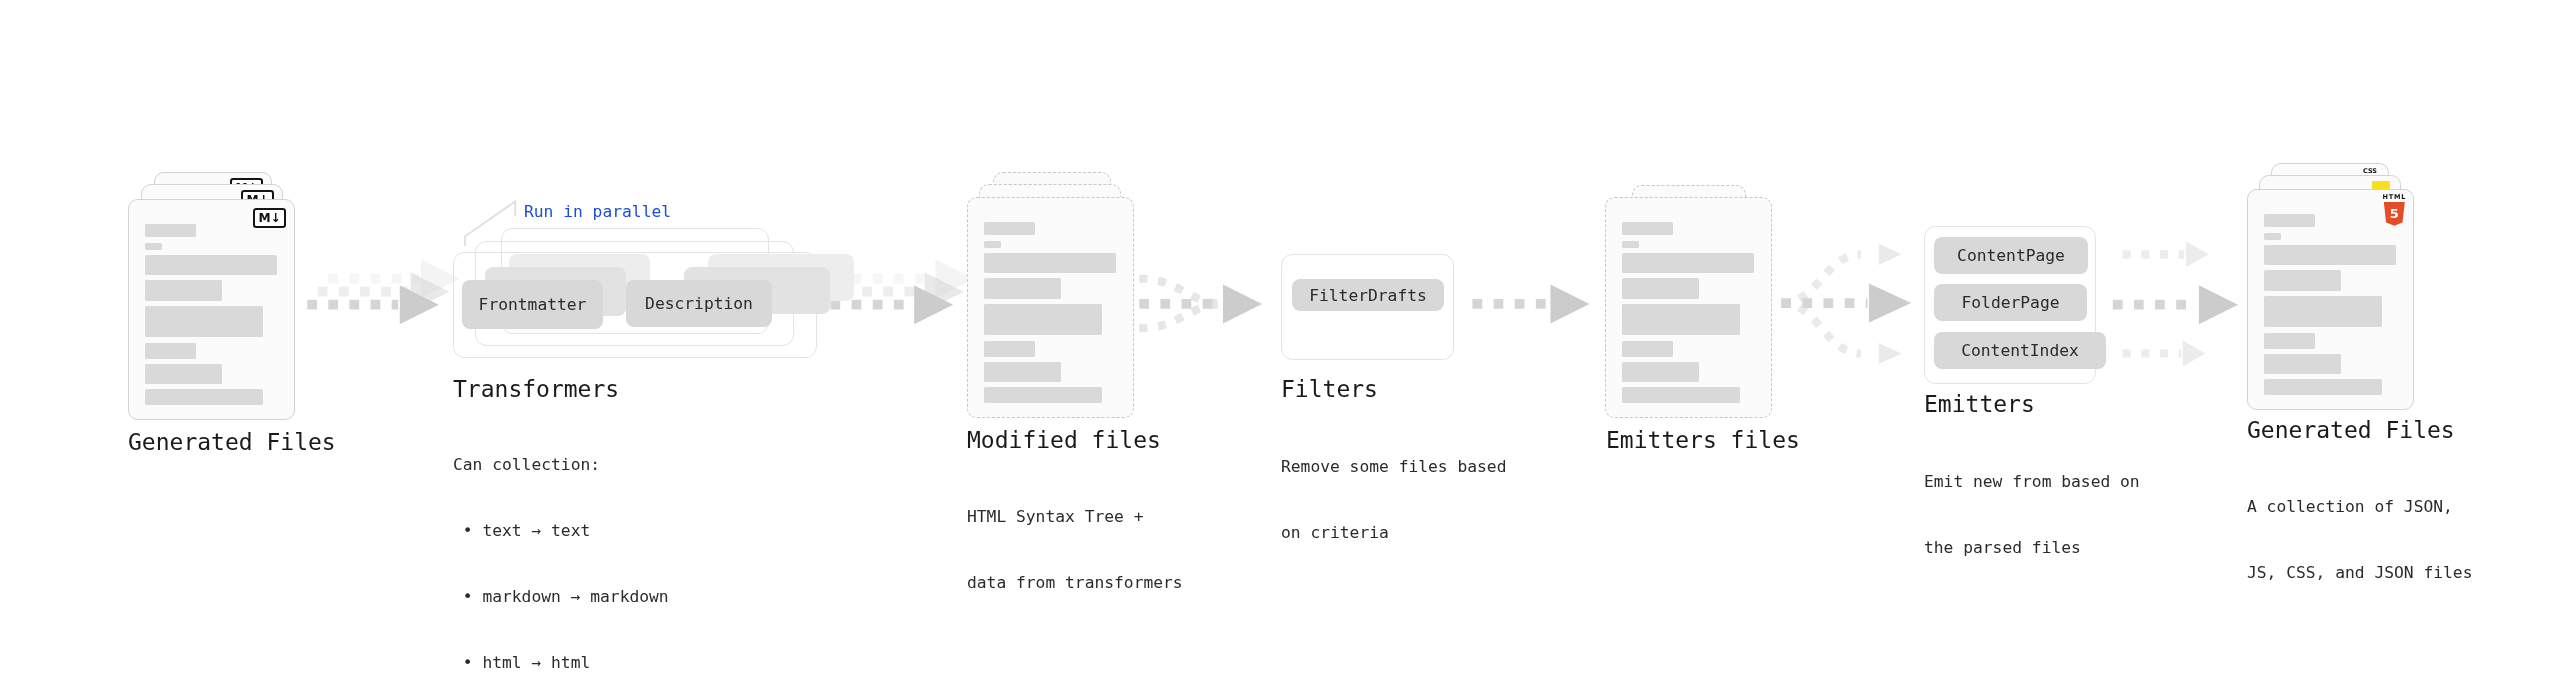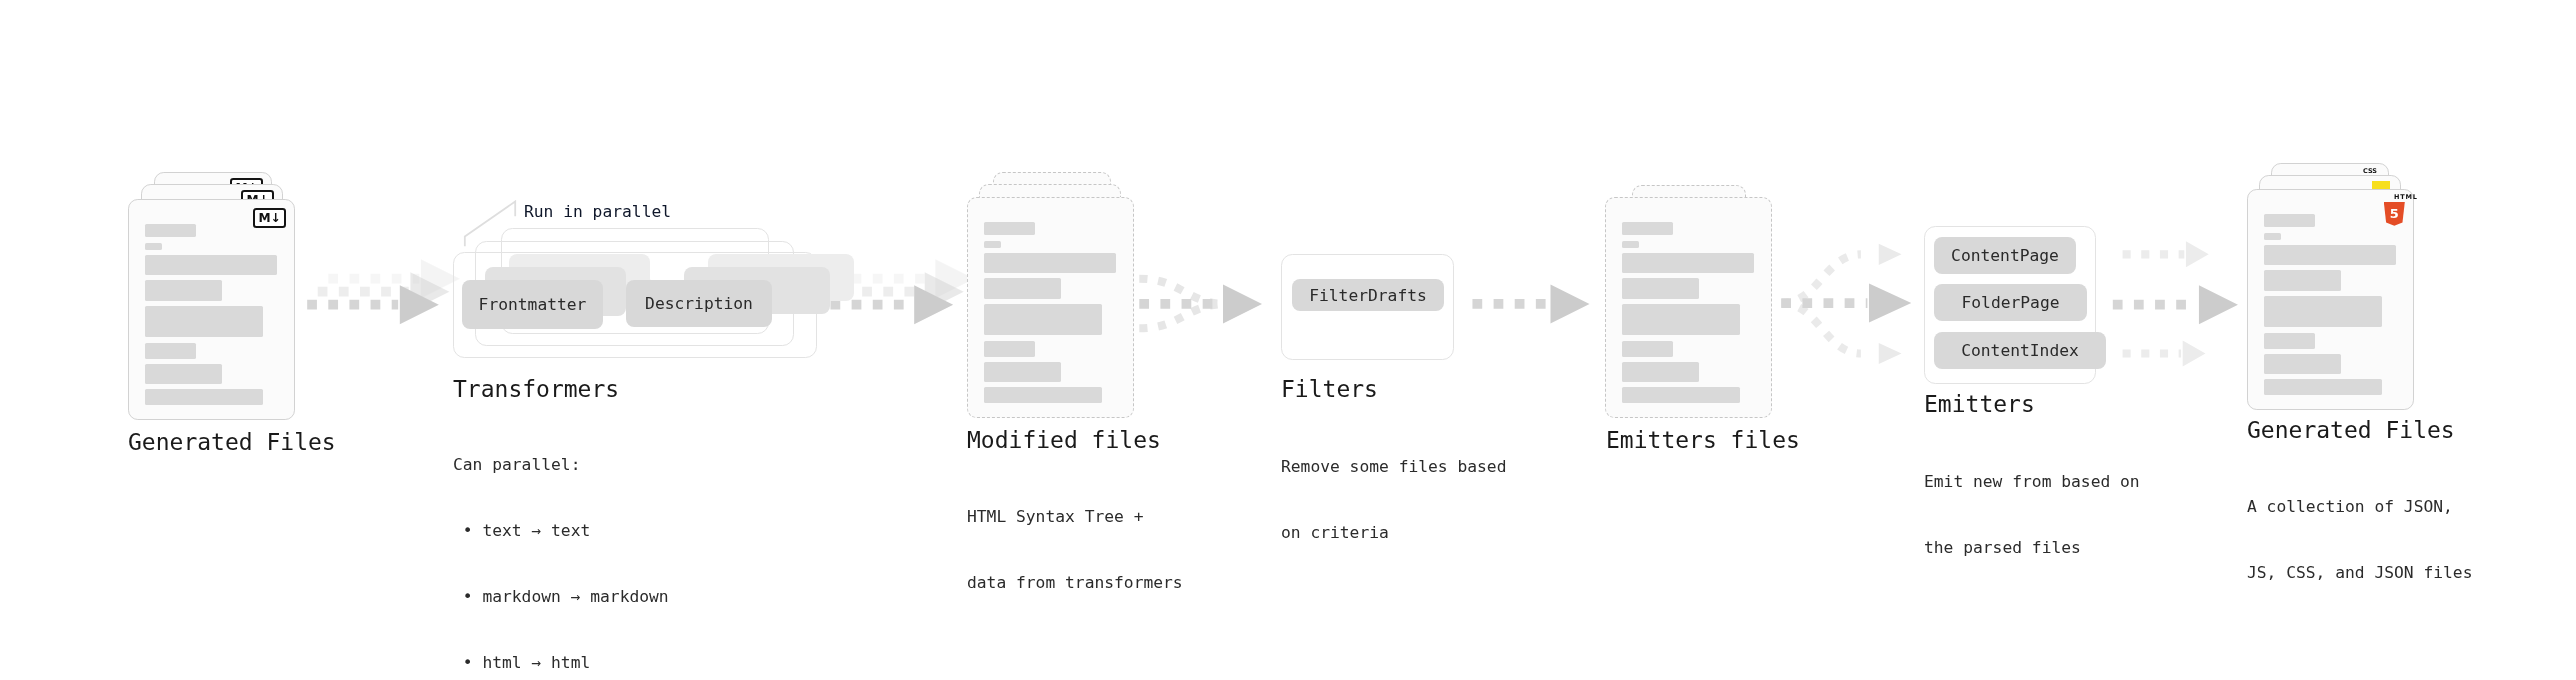--- a/index.html
+++ b/index.html
@@ -20,21 +20,21 @@
     position:absolute;right:8.1px;width:32.5px;height:19.5px;background:#ffffff;
     border:2.4px solid #141414;border-radius:3.3px;box-sizing:border-box;
     display:flex;align-items:center;justify-content:center;
     font-family:"DejaVu Sans","Liberation Sans",sans-serif;font-weight:bold;font-size:12.2px;color:#111;line-height:1;
   }
   .front .md-badge{top:8.1px;}
   .back .md-badge{top:4.9px;}
 
   
   .html5-badge{position:absolute;right:6.5px;top:3.3px;width:24.4px;text-align:center;}
-  .html5-word{font-family:"DejaVu Sans","Liberation Sans",sans-serif;font-weight:bold;font-size:6.5px;letter-spacing:0.8px;color:#111;margin-left:12px;}
+  .html5-word{font-family:"DejaVu Sans","Liberation Sans",sans-serif;font-weight:bold;font-size:6.5px;letter-spacing:0.8px;color:#111;}
   .html5-shield{
     width:21px;height:23.6px;margin:0.8px auto 0;background:#e44d26;
     clip-path:polygon(0 0,100% 0,89% 86%,50% 100%,11% 86%);
     display:flex;align-items:center;justify-content:center;
     font-family:"DejaVu Sans","Liberation Sans",sans-serif;font-weight:bold;font-size:13px;color:#ffffff;
   }
   .css-badge{position:absolute;right:9.8px;top:3.3px;width:16.3px;text-align:center;
     font-family:"DejaVu Sans","Liberation Sans",sans-serif;font-weight:bold;font-size:6.5px;color:#111;
     border-bottom:2.4px solid #2f6bff;padding-bottom:0.8px;}
   .js-badge{position:absolute;right:9.8px;top:4.9px;width:18px;height:9px;background:#f7df1e;}
@@ -46,21 +46,21 @@
   .pill{
     position:absolute;background:#d8d8d8;border-radius:8.1px;z-index:4;
     display:flex;align-items:center;justify-content:center;font-size:16.3px;color:#2a2a2a;white-space:pre;
   }
   .pill.ghost1{background:#e2e2e2;z-index:3;}
   .pill.ghost2{background:#ededed;z-index:3;}
 
   
   .heading{position:absolute;font-size:23px;color:#1a1a1a;white-space:pre;z-index:2;}
   .body-text{position:absolute;font-size:16.3px;line-height:22px;color:#2b2b2b;white-space:pre;z-index:2;}
-  .note-text{position:absolute;font-size:16.3px;color:#0f172a;white-space:pre;z-index:2;}
+  .note-text{position:absolute;font-size:16.3px;color:#1d4ed8;white-space:pre;z-index:2;}
 </style>
 </head>
 <body>
 
 <div class="stage">
 
   <svg class="connectors" width="2576" height="681" viewBox="0 0 3170 838">
 
     <g>
       <g opacity="0.20" transform="translate(26,-32)">
@@ -172,21 +172,21 @@
     <div class="pill ghost2" style="left:509px;top:254px;width:141px;height:49px"></div>
     <div class="pill ghost1" style="left:485px;top:267px;width:141px;height:49px"></div>
     <div class="pill" style="left:462px;top:280px;width:141px;height:49px">Frontmatter</div>
 
     <div class="pill ghost2" style="left:708px;top:254px;width:146px;height:47px"></div>
     <div class="pill ghost1" style="left:684px;top:267px;width:146px;height:47px"></div>
     <div class="pill" style="left:626px;top:280px;width:146px;height:47px">Description</div>
 
     <div class="heading" style="left:453px;top:376px">Transformers</div>
     <div class="body-text" style="left:453px;top:410px">
-      <div>Can parallel:</div>
+      <div>Can collection:</div>
       <div> • text → text</div>
       <div> • markdown → markdown</div>
       <div> • html → html</div>
     </div>
   </div>
 
   <div>
     <div class="file-card dashed back" style="left:993px;top:172px;width:118px;height:49px"></div>
     <div class="file-card dashed back" style="left:979px;top:184px;width:142px;height:49px"></div>
     <div class="file-card dashed front" style="left:967px;top:197px;width:167px;height:221px">
@@ -230,21 +230,21 @@
           <div class="bar" style="width: 51px; height: 15.4px;"></div>
           <div class="bar" style="width: 77px; height: 19.5px;"></div>
           <div class="bar" style="width: 118px; height: 15.4px;"></div>
         </div>
     </div>
     <div class="heading" style="left:1606px;top:427px">Emitters files</div>
   </div>
 
   <div>
     <div class="outline-box" style="left:1924px;top:226px;width:172px;height:158px"></div>
-    <div class="pill" style="left:1934px;top:237px;width:142px;height:37px">ContentPage</div>
+    <div class="pill" style="left:1934px;top:237px;width:154px;height:37px">ContentPage</div>
     <div class="pill" style="left:1934px;top:284px;width:153px;height:37px">FolderPage</div>
     <div class="pill" style="left:1934px;top:332px;width:172px;height:37px">ContentIndex</div>
     <div class="heading" style="left:1924px;top:391px">Emitters</div>
     <div class="body-text" style="left:1924px;top:427px">
       <div>Emit new from based on</div>
       <div>the parsed files</div>
     </div>
   </div>
 
   <div>

